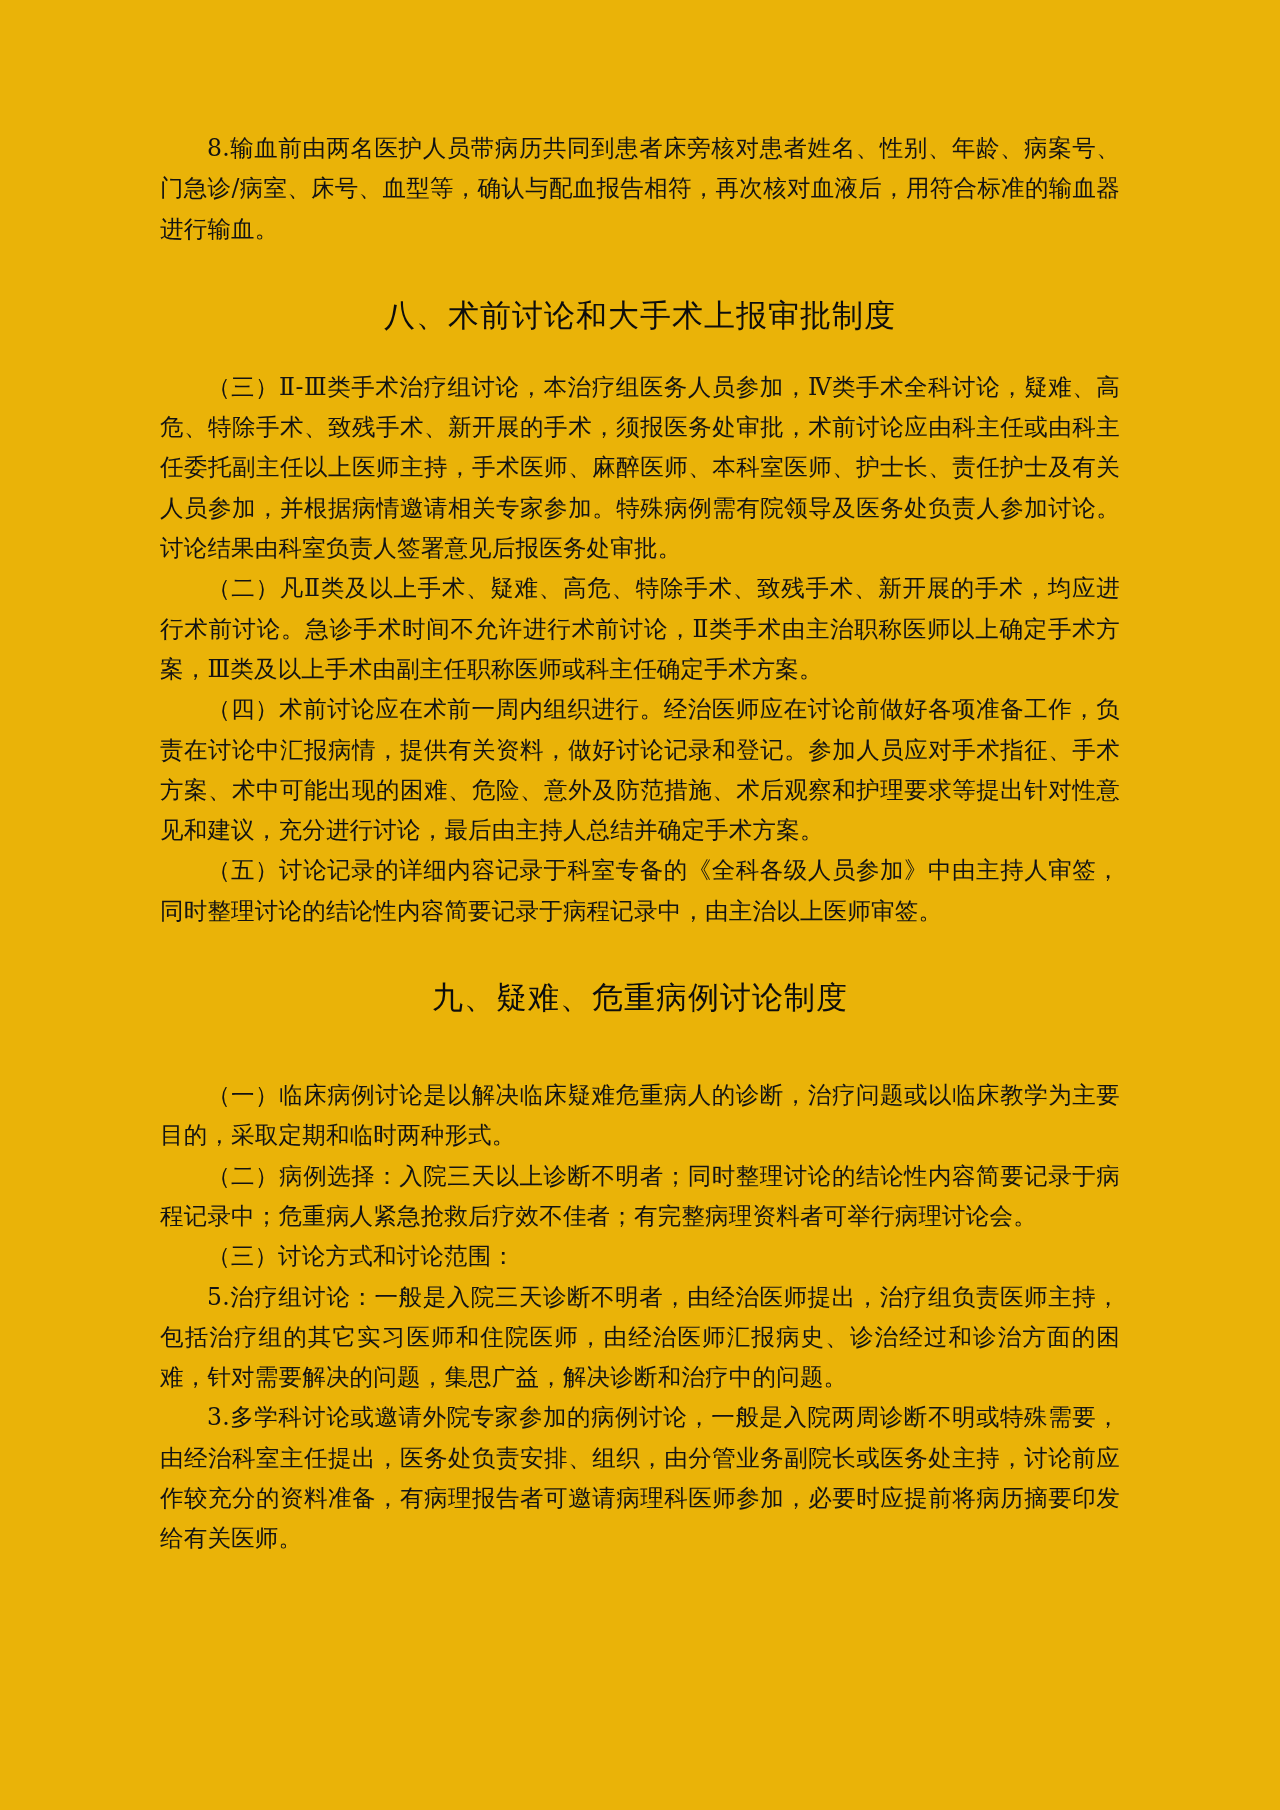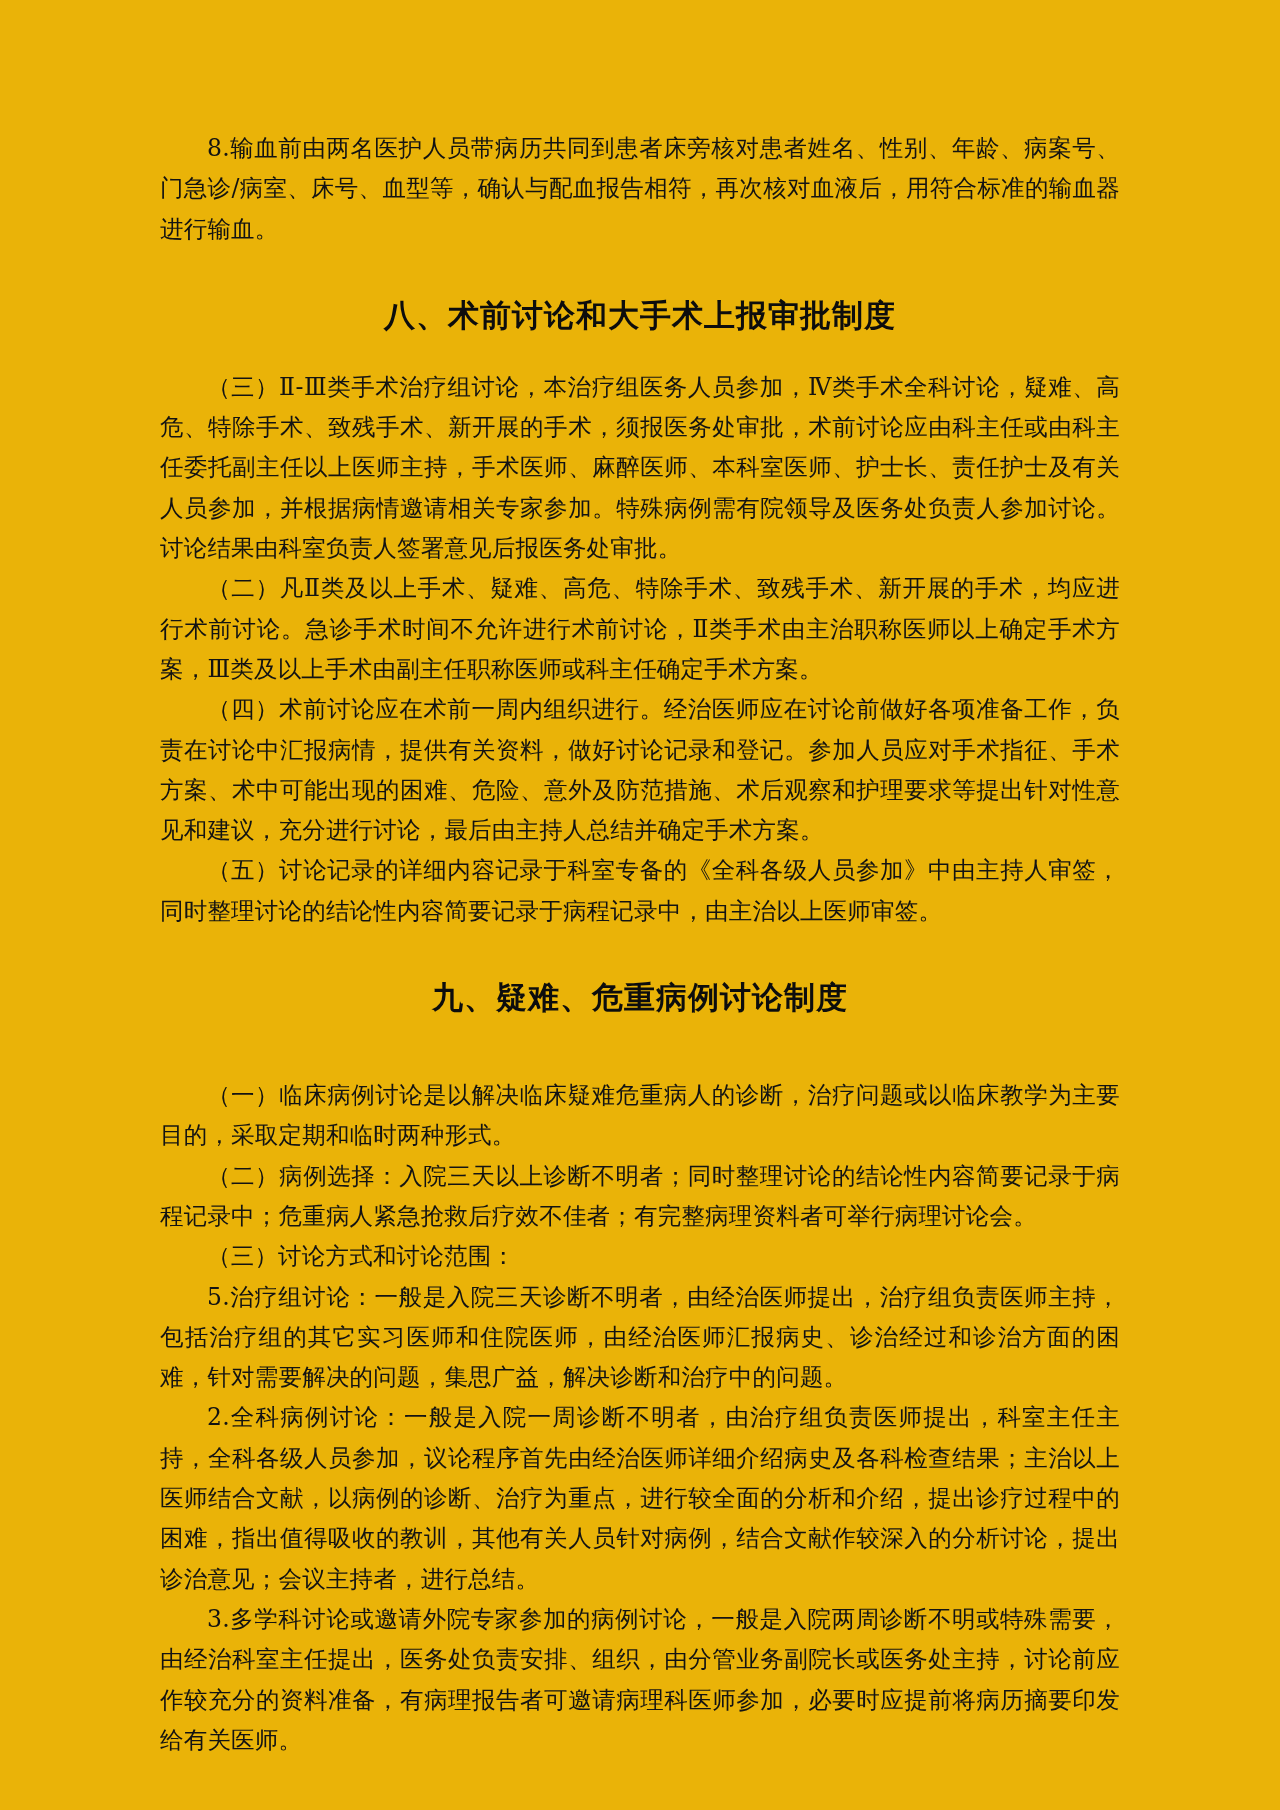--- a/index.html
+++ b/index.html
@@ -33,21 +33,21 @@
     text-justify: inter-ideograph;
     text-indent: 2em;
     letter-spacing: 0.2px;
     color: #131313;
     font-weight: 400;
   }
   h2.section-heading {
     margin: 0;
     font-size: 31px;
     line-height: 44px;
-    font-weight: bold;
+    font-weight: normal;
     text-align: center;
     letter-spacing: 1px;
     color: #0d0d0d;
     font-family: "DejaVu Sans", "Liberation Sans", sans-serif;
   }
   .gap-md { height: 30px; }
   .gap-lg { height: 44px; }
   .gap-xl { height: 56px; }
 </style>
 </head>
@@ -72,17 +72,16 @@
     <div class="gap-lg"></div>
 
     <h2 class="section-heading">九、疑难、危重病例讨论制度</h2>
 
     <div class="gap-xl"></div>
 
     <p class="para">（一）临床病例讨论是以解决临床疑难危重病人的诊断，治疗问题或以临床教学为主要目的，采取定期和临时两种形式。</p>
     <p class="para">（二）病例选择：入院三天以上诊断不明者；同时整理讨论的结论性内容简要记录于病程记录中；危重病人紧急抢救后疗效不佳者；有完整病理资料者可举行病理讨论会。</p>
     <p class="para">（三）讨论方式和讨论范围：</p>
     <p class="para">5.治疗组讨论：一般是入院三天诊断不明者，由经治医师提出，治疗组负责医师主持，包括治疗组的其它实习医师和住院医师，由经治医师汇报病史、诊治经过和诊治方面的困难，针对需要解决的问题，集思广益，解决诊断和治疗中的问题。</p>
-    <p class="para">2.全科病例讨论：一般是入院一周诊断不明者，由治疗组负责医师提出，科室主任主持，全科各级人员参加，议论程序首先由经治医师详细介绍病史及各科检查结果；主治以上医师结合文献，以病例的诊断、治疗为重点，进行较全面的分析和介绍，提出诊疗过程中的困难，指出值得吸收的教训，其他有关人员针对病例，结合文献作较深入的分析讨论，提出诊治意见；会议主持者，进行总结。</p>
     <p class="para">3.多学科讨论或邀请外院专家参加的病例讨论，一般是入院两周诊断不明或特殊需要，由经治科室主任提出，医务处负责安排、组织，由分管业务副院长或医务处主持，讨论前应作较充分的资料准备，有病理报告者可邀请病理科医师参加，必要时应提前将病历摘要印发给有关医师。</p>
 
   </div>
 </div>
 
 </body></html>

